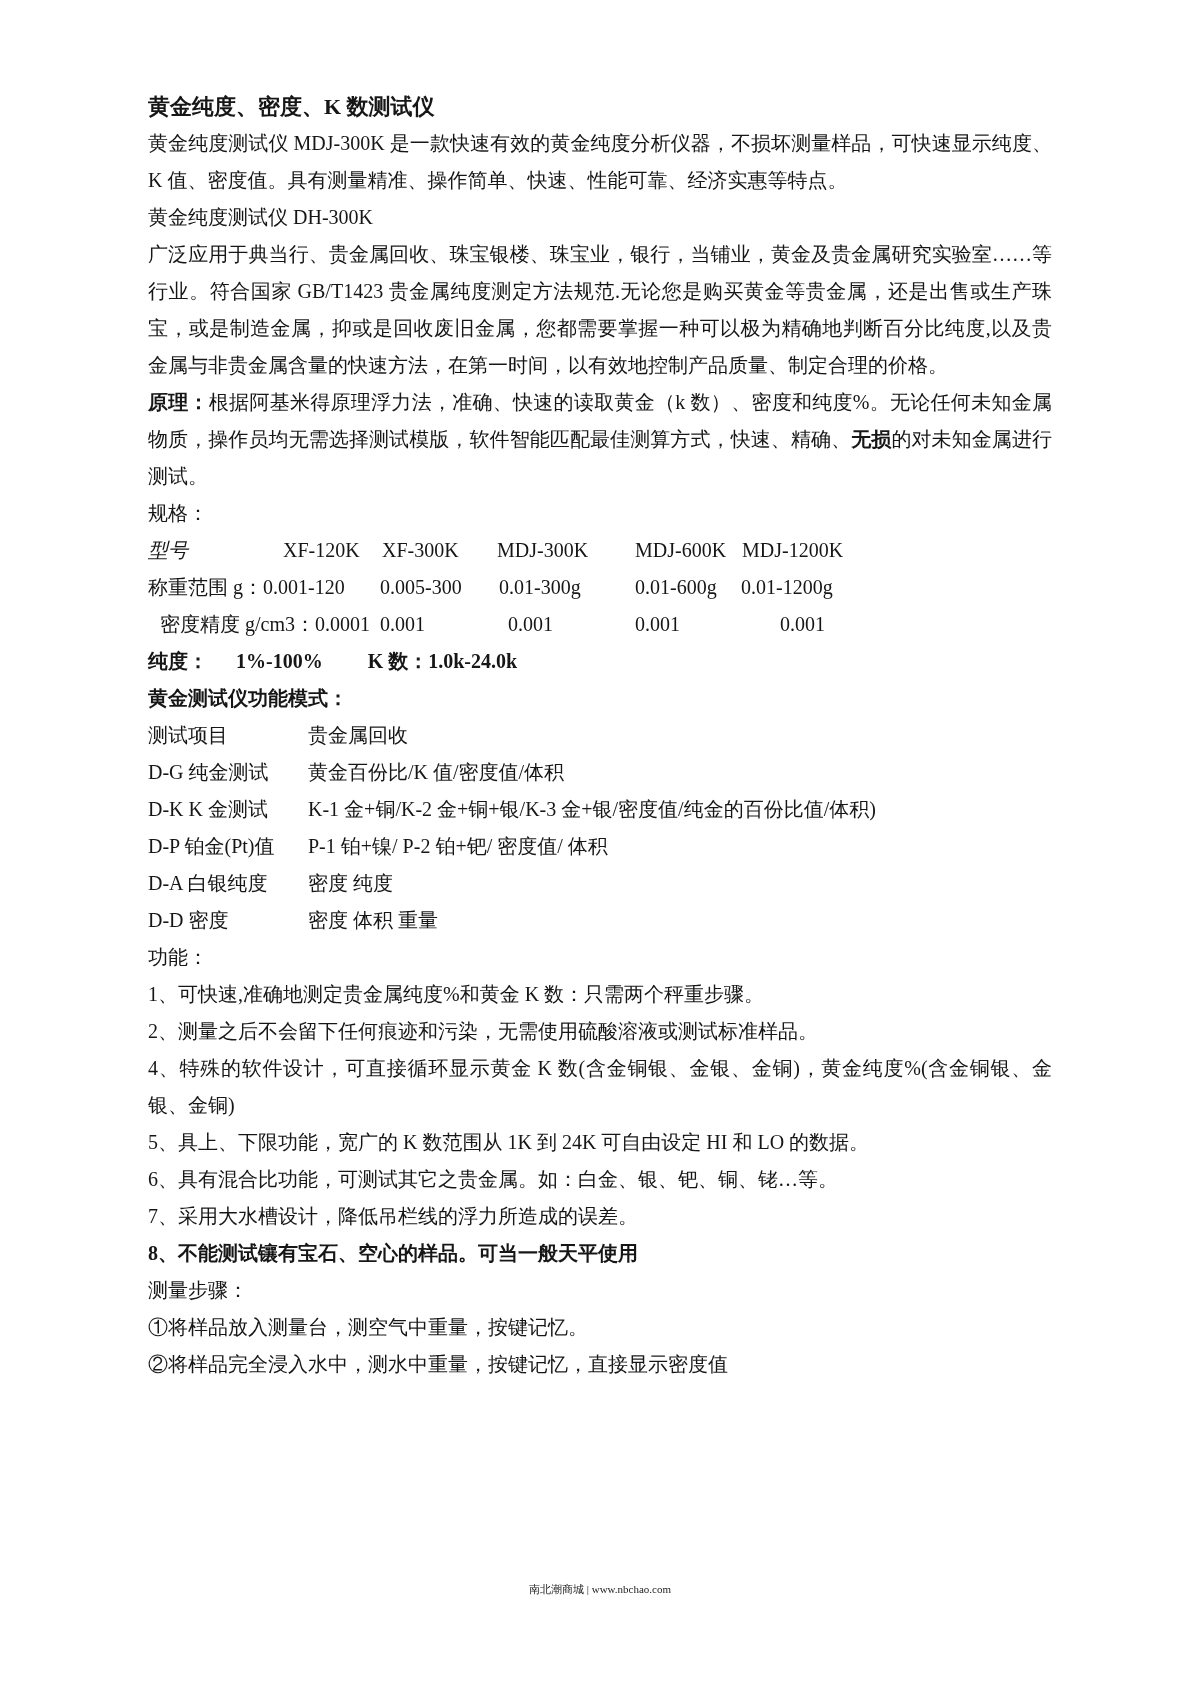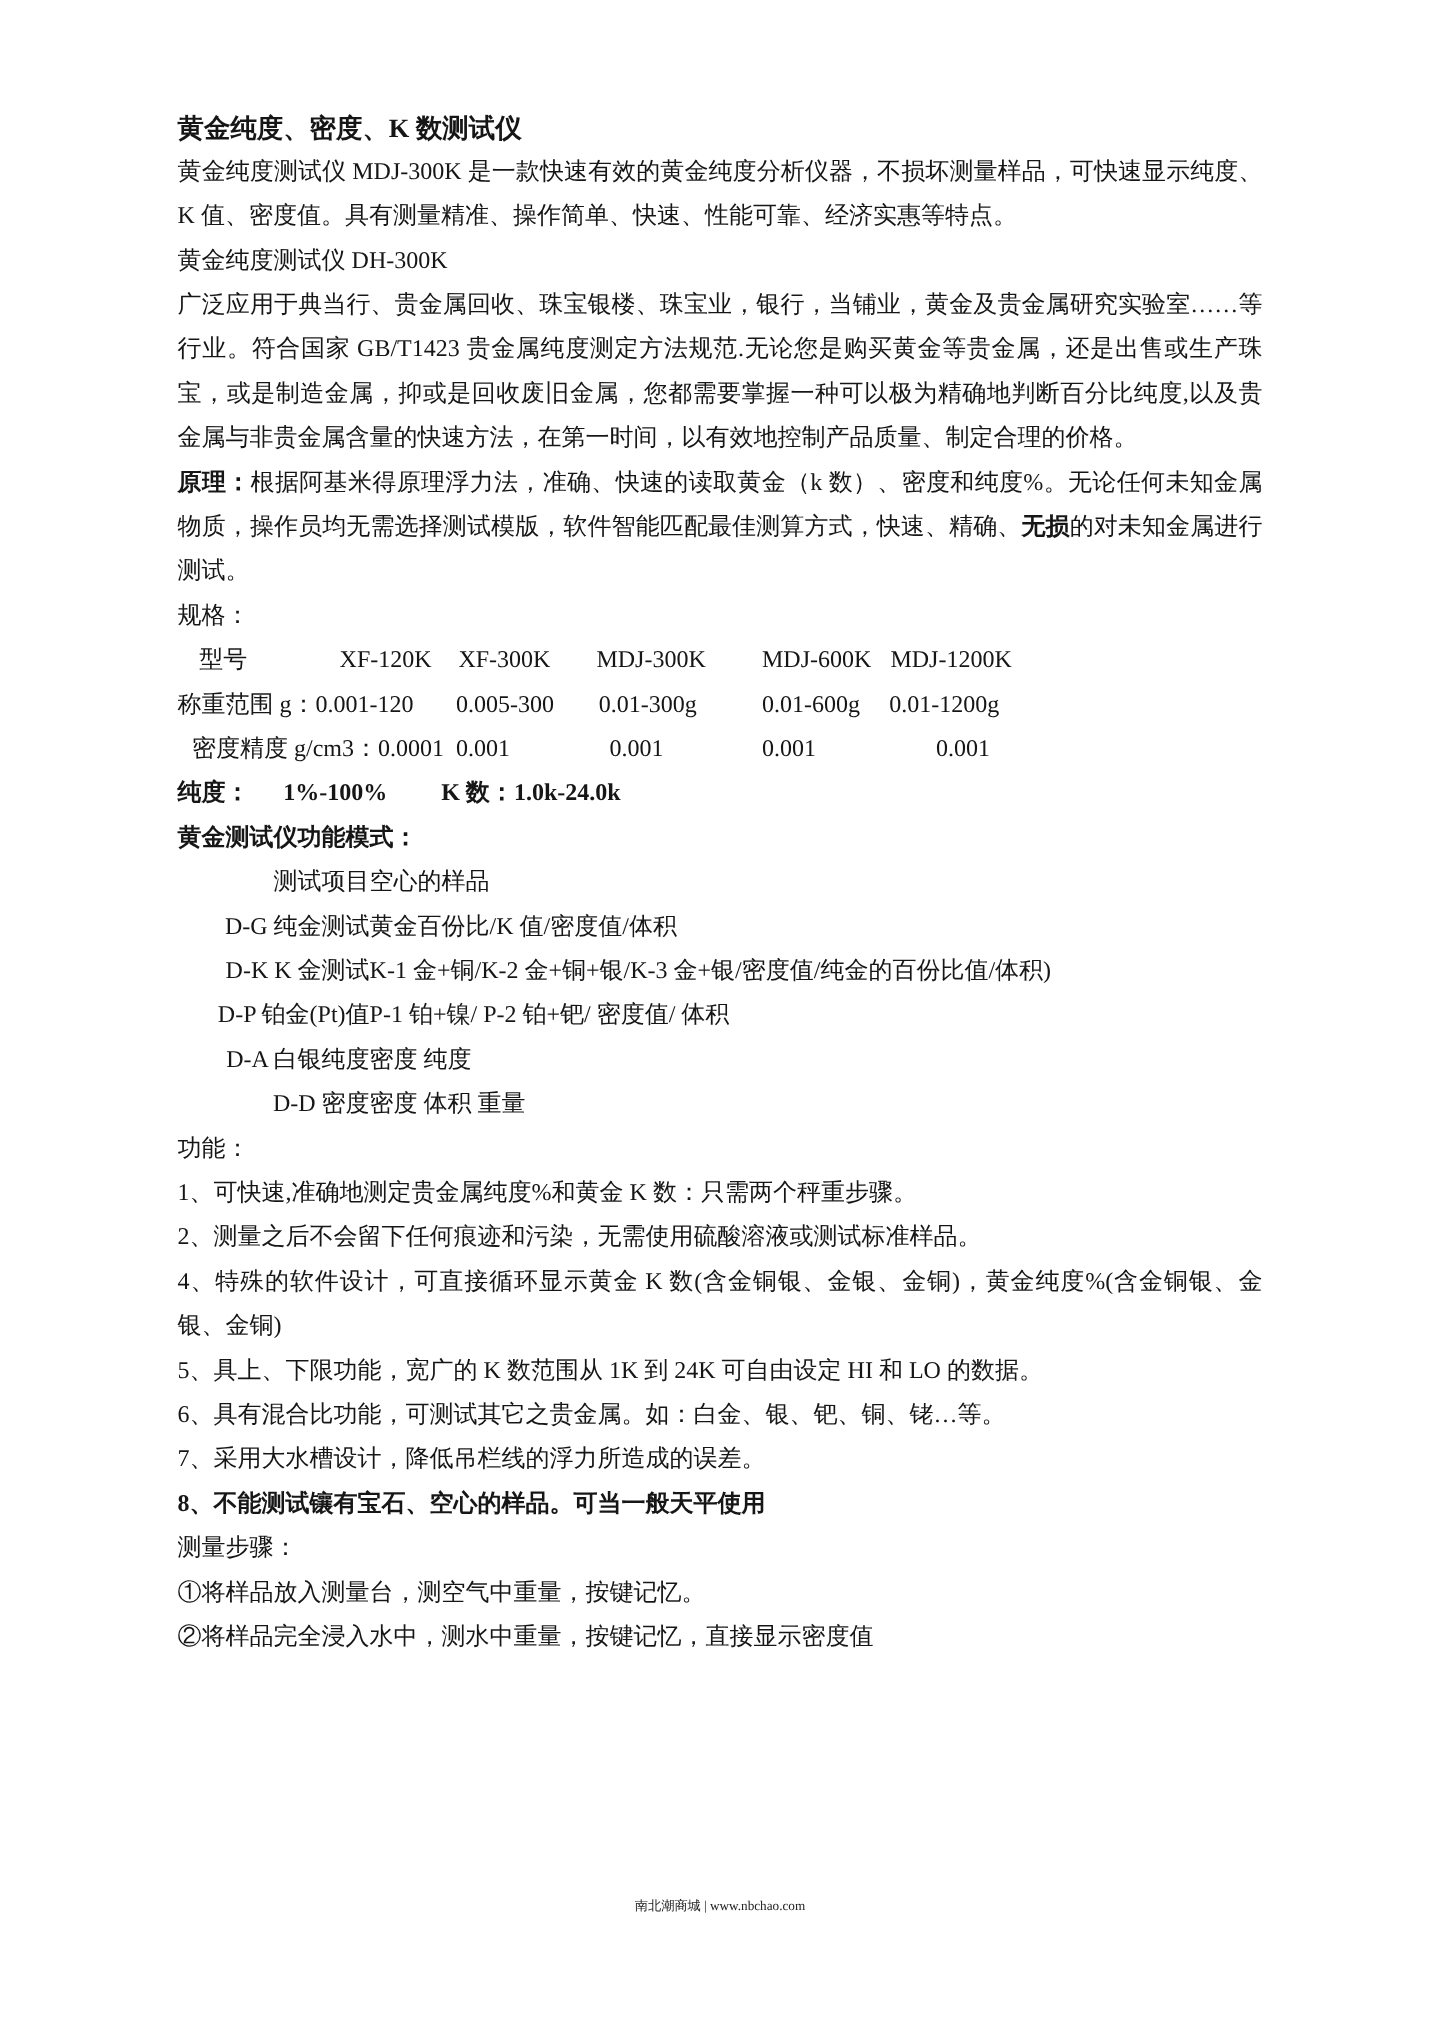--- a/index.html
+++ b/index.html
@@ -24,21 +24,21 @@
     line-height: 37px;
     margin: 0;
   }
   p.para { margin: 0; text-align: justify; }
   p.line { margin: 0; white-space: nowrap; }
   .bold { font-weight: bold; }
 
   
   .spec-row { position: relative; height: 37px; }
   .spec-row span { position: absolute; top: 0; white-space: nowrap; }
-  .sr1 .c0 { left: 18px; }
+  .sr1 .c0 { left: 0; font-style: italic; }
   .sr1 .c1 { left: 135px; }
   .sr1 .c2 { left: 234px; }
   .sr1 .c3 { left: 349px; }
   .sr1 .c4 { left: 487px; }
   .sr1 .c5 { left: 594px; }
   .sr2 .c0 { left: 0; }
   .sr2 .c1 { left: 232px; }
   .sr2 .c2 { left: 351px; }
   .sr2 .c3 { left: 487px; }
   .sr2 .c4 { left: 593px; }
@@ -46,21 +46,21 @@
   .sr3 .c1 { left: 232px; }
   .sr3 .c2 { left: 360px; }
   .sr3 .c3 { left: 487px; }
   .sr3 .c4 { left: 632px; }
 
   
   .purity .range { margin-left: 28px; }
   .purity .k-label { margin-left: 45px; }
 
   
-  .mode-row { display: flex; margin: 0; text-align: right; }
+  .mode-row { display: flex; margin: 0; }
   .mode-label { min-width: 160px; flex-shrink: 0; white-space: nowrap; }
   .mode-desc { white-space: nowrap; }
 
   .page-footer {
     position: absolute;
     top: 1577px;
     left: 0;
     width: 100%;
     text-align: center;
     font-size: 11px;
@@ -109,21 +109,21 @@
     <span class="c3">0.001</span>
     <span class="c4">0.001</span>
   </div>
 
   <p class="line bold purity"><span>纯度：</span><span class="range">1%-100%</span><span class="k-label">K 数：</span><span>1.0k-24.0k</span></p>
 
   <p class="line bold">黄金测试仪功能模式：</p>
 
   <div class="mode-row">
     <span class="mode-label">测试项目</span>
-    <span class="mode-desc">空心的样品</span>
+    <span class="mode-desc">贵金属回收</span>
   </div>
 
   <div class="mode-row">
     <span class="mode-label">D-G 纯金测试</span>
     <span class="mode-desc">黄金百份比/K 值/密度值/体积</span>
   </div>
   <div class="mode-row">
     <span class="mode-label">D-K K 金测试</span>
     <span class="mode-desc">K-1 金+铜/K-2 金+铜+银/K-3 金+银/密度值/纯金的百份比值/体积)</span>
   </div>

